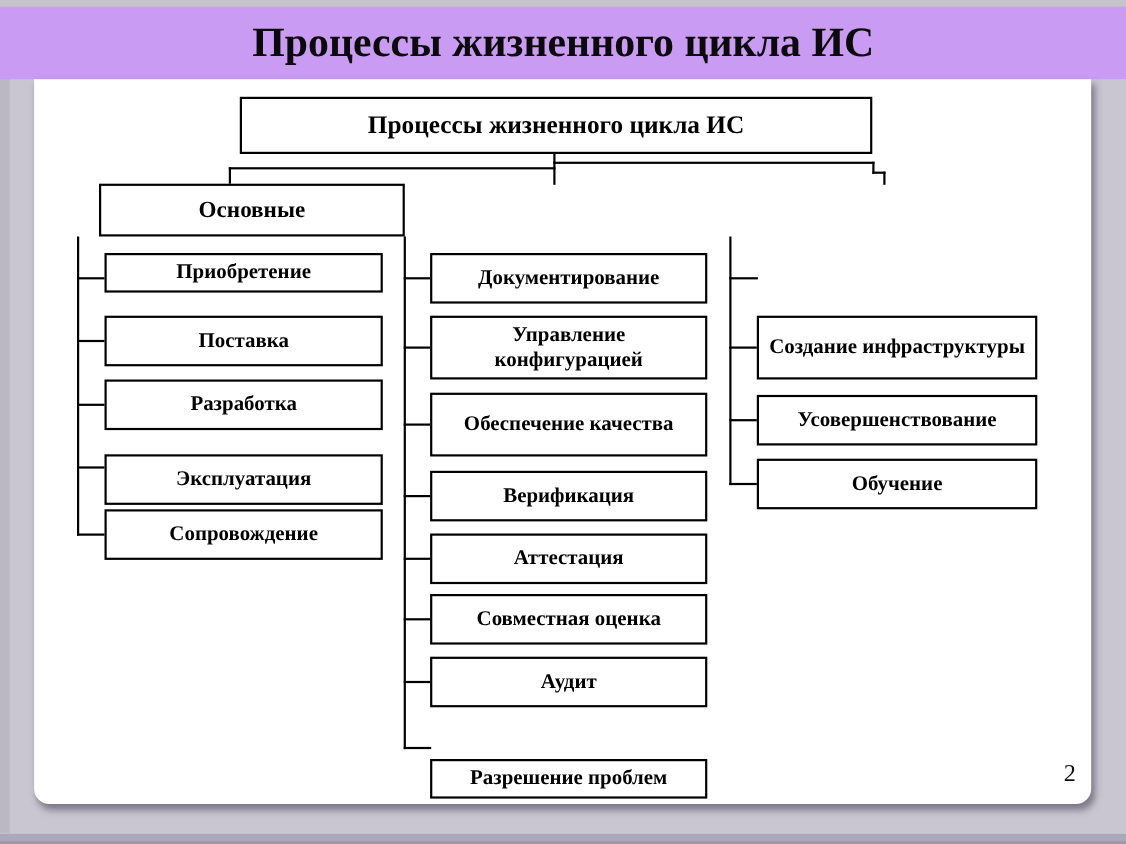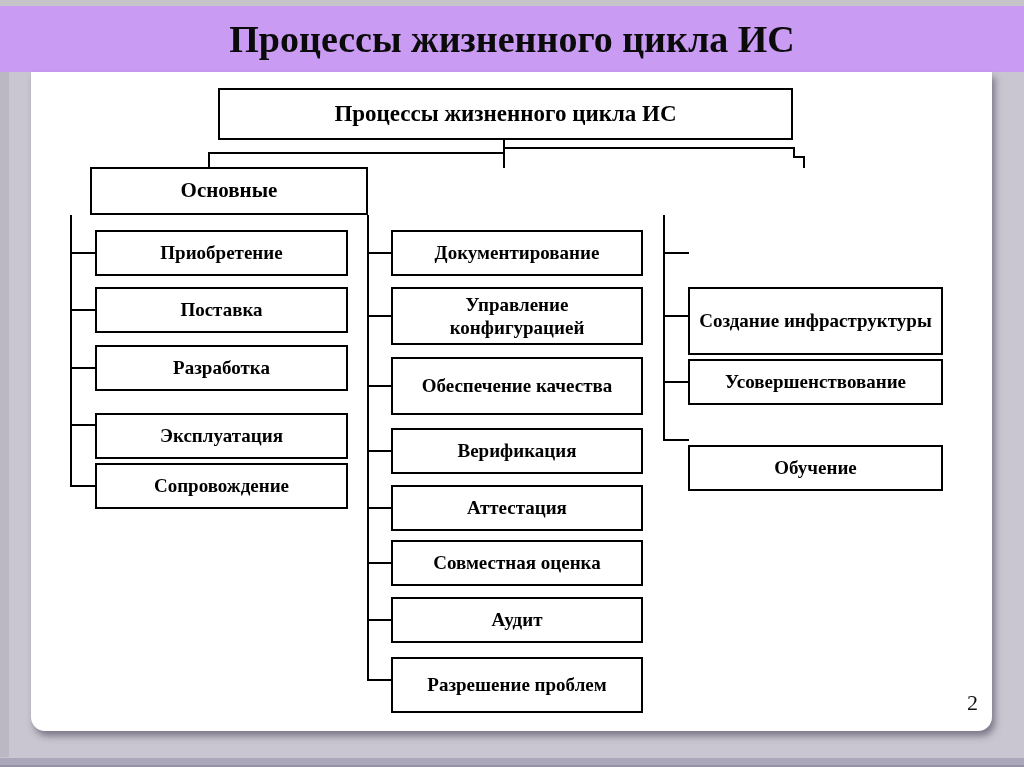--- a/index.html
+++ b/index.html
@@ -80,21 +80,21 @@
 
   <div class="box head-box" style="left:39px;  top:95px; width:278px; height:48px;">Основные</div>
 
   <div class="line" style="left:39px; top:143px; width:2px; height:272px;"></div>
   <div class="line" style="left:39px; top:180px; width:26px; height:2px;"></div>
   <div class="line" style="left:39px; top:237px; width:26px; height:2px;"></div>
   <div class="line" style="left:39px; top:295px; width:26px; height:2px;"></div>
   <div class="line" style="left:39px; top:352px; width:26px; height:2px;"></div>
   <div class="line" style="left:39px; top:413px; width:26px; height:2px;"></div>
 
-  <div class="box child-box" style="left:64px; top:158px; width:253px; height:46px;">Приобретение</div>
+  <div class="box child-box" style="left:64px; top:158px; width:253px; height:36px;">Приобретение</div>
   <div class="box child-box" style="left:64px; top:215px; width:253px; height:46px;">Поставка</div>
   <div class="box child-box" style="left:64px; top:273px; width:253px; height:46px;text-align:right;">Разработка</div>
   <div class="box child-box" style="left:64px; top:341px; width:253px; height:46px;">Эксплуатация</div>
   <div class="box child-box" style="left:64px; top:391px; width:253px; height:46px;">Сопровождение</div>
 
   <div class="line" style="left:336px; top:143px; width:2px; height:466px;"></div>
   <div class="line" style="left:336px; top:180px; width:25px; height:2px;"></div>
   <div class="line" style="left:336px; top:243px; width:25px; height:2px;"></div>
   <div class="line" style="left:336px; top:313px; width:25px; height:2px;"></div>
   <div class="line" style="left:336px; top:378px; width:25px; height:2px;"></div>
@@ -103,28 +103,28 @@
   <div class="line" style="left:336px; top:547px; width:25px; height:2px;"></div>
   <div class="line" style="left:336px; top:607px; width:25px; height:2px;"></div>
 
   <div class="box child-box" style="left:360px; top:158px; width:252px; height:46px;">Документирование</div>
   <div class="box child-box" style="left:360px; top:215px; width:252px; height:58px;">Управление конфигурацией</div>
   <div class="box child-box" style="left:360px; top:285px; width:252px; height:58px;">Обеспечение качества</div>
   <div class="box child-box" style="left:360px; top:356px; width:252px; height:46px;">Верификация</div>
   <div class="box child-box" style="left:360px; top:413px; width:252px; height:46px;">Аттестация</div>
   <div class="box child-box" style="left:360px; top:468px; width:252px; height:46px;">Совместная оценка</div>
   <div class="box child-box" style="left:360px; top:525px; width:252px; height:46px;">Аудит</div>
-  <div class="box child-box" style="left:360px; top:585px; width:252px; height:56px;">Разрешение проблем</div>
+  <div class="box child-box" style="left:360px; top:618px; width:252px; height:36px;">Разрешение проблем</div>
 
   <div class="line" style="left:632px; top:143px; width:2px; height:226px;"></div>
   <div class="line" style="left:632px; top:180px; width:26px; height:2px;"></div>
   <div class="line" style="left:632px; top:243px; width:26px; height:2px;"></div>
   <div class="line" style="left:632px; top:309px; width:26px; height:2px;"></div>
   <div class="line" style="left:632px; top:367px; width:26px; height:2px;"></div>
 
-  <div class="box child-box" style="left:657px; top:215px; width:255px; height:68px;">Создание инфраструктуры</div>
+  <div class="box child-box" style="left:657px; top:215px; width:255px; height:58px;">Создание инфраструктуры</div>
   <div class="box child-box" style="left:657px; top:287px; width:255px; height:46px;">Усовершенствование</div>
-  <div class="box child-box" style="left:657px; top:345px; width:255px; height:46px;margin-top:28px;">Обучение</div>
+  <div class="box child-box" style="left:657px; top:345px; width:255px; height:46px;">Обучение</div>
 
   <div class="page-number">2</div>
 </div>
 
 <div class="bottom-strip"></div>
 
 </body></html>

